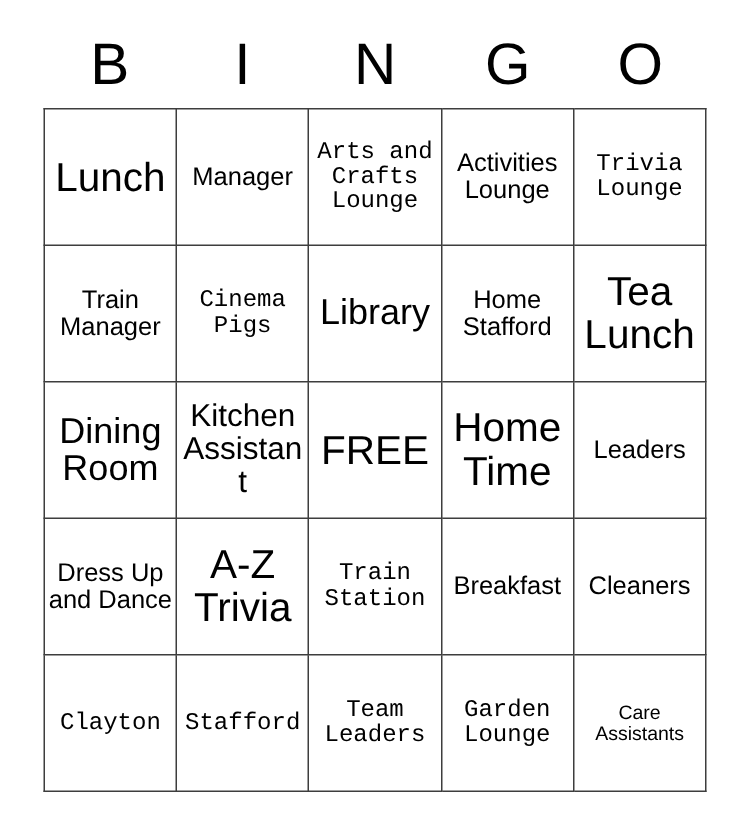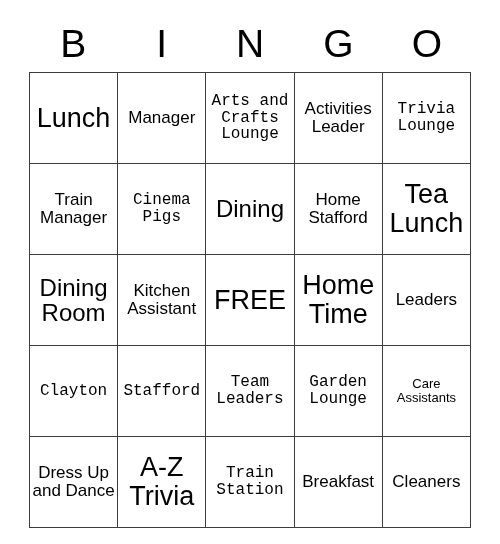--- a/index.html
+++ b/index.html
@@ -55,21 +55,21 @@
     overflow: hidden;
   }
   .cell-text {
     display: block;
     line-height: 1.06;
     font-weight: 400;
     word-wrap: break-word;
   }
   
   .fs-xs  { font-size: 13px; }
-  .fs-s   { font-size: 17px; }
+  .fs-s   { font-size: 21px; }
   .fs-m   { font-size: 17px; }
   .fs-l   { font-size: 16px; font-family: Liberation Mono, monospace; }
   .fs-xl  { font-size: 24px; }
   .fs-xxl { font-size: 27px; }
 </style>
 </head>
 <body>
 
 <div id="card">
 
@@ -87,35 +87,35 @@
           <td>
             <span class="cell-text fs-xxl">Lunch</span>
           </td>
           <td>
             <span class="cell-text fs-m">Manager</span>
           </td>
           <td>
             <span class="cell-text fs-l">Arts and Crafts Lounge</span>
           </td>
           <td>
-            <span class="cell-text fs-m">Activities Leader</span>
+            <span class="cell-text fs-m">Activities Lounge</span>
           </td>
           <td>
             <span class="cell-text fs-l">Trivia Lounge</span>
           </td>
         </tr>
         <tr>
           <td>
             <span class="cell-text fs-m">Train Manager</span>
           </td>
           <td>
             <span class="cell-text fs-l">Cinema Pigs</span>
           </td>
           <td>
-            <span class="cell-text fs-xl">Dining</span>
+            <span class="cell-text fs-xl">Library</span>
           </td>
           <td>
             <span class="cell-text fs-m">Home Stafford</span>
           </td>
           <td>
             <span class="cell-text fs-xxl">Tea Lunch</span>
           </td>
         </tr>
         <tr>
           <td>
@@ -129,48 +129,48 @@
           </td>
           <td>
             <span class="cell-text fs-xxl">Home Time</span>
           </td>
           <td>
             <span class="cell-text fs-m">Leaders</span>
           </td>
         </tr>
         <tr>
           <td>
+            <span class="cell-text fs-m">Dress Up and Dance</span>
+          </td>
+          <td>
+            <span class="cell-text fs-xxl">A-Z Trivia</span>
+          </td>
+          <td>
+            <span class="cell-text fs-l">Train Station</span>
+          </td>
+          <td>
+            <span class="cell-text fs-m">Breakfast</span>
+          </td>
+          <td>
+            <span class="cell-text fs-m">Cleaners</span>
+          </td>
+        </tr>
+        <tr>
+          <td>
             <span class="cell-text fs-l">Clayton</span>
           </td>
           <td>
             <span class="cell-text fs-l">Stafford</span>
           </td>
           <td>
             <span class="cell-text fs-l">Team Leaders</span>
           </td>
           <td>
             <span class="cell-text fs-l">Garden Lounge</span>
           </td>
           <td>
             <span class="cell-text fs-xs">Care Assistants</span>
           </td>
         </tr>
-        <tr>
-          <td>
-            <span class="cell-text fs-m">Dress Up and Dance</span>
-          </td>
-          <td>
-            <span class="cell-text fs-xxl">A-Z Trivia</span>
-          </td>
-          <td>
-            <span class="cell-text fs-l">Train Station</span>
-          </td>
-          <td>
-            <span class="cell-text fs-m">Breakfast</span>
-          </td>
-          <td>
-            <span class="cell-text fs-m">Cleaners</span>
-          </td>
-        </tr>
       </tbody>
   </table>
 
 </div>
 
 </body></html>

